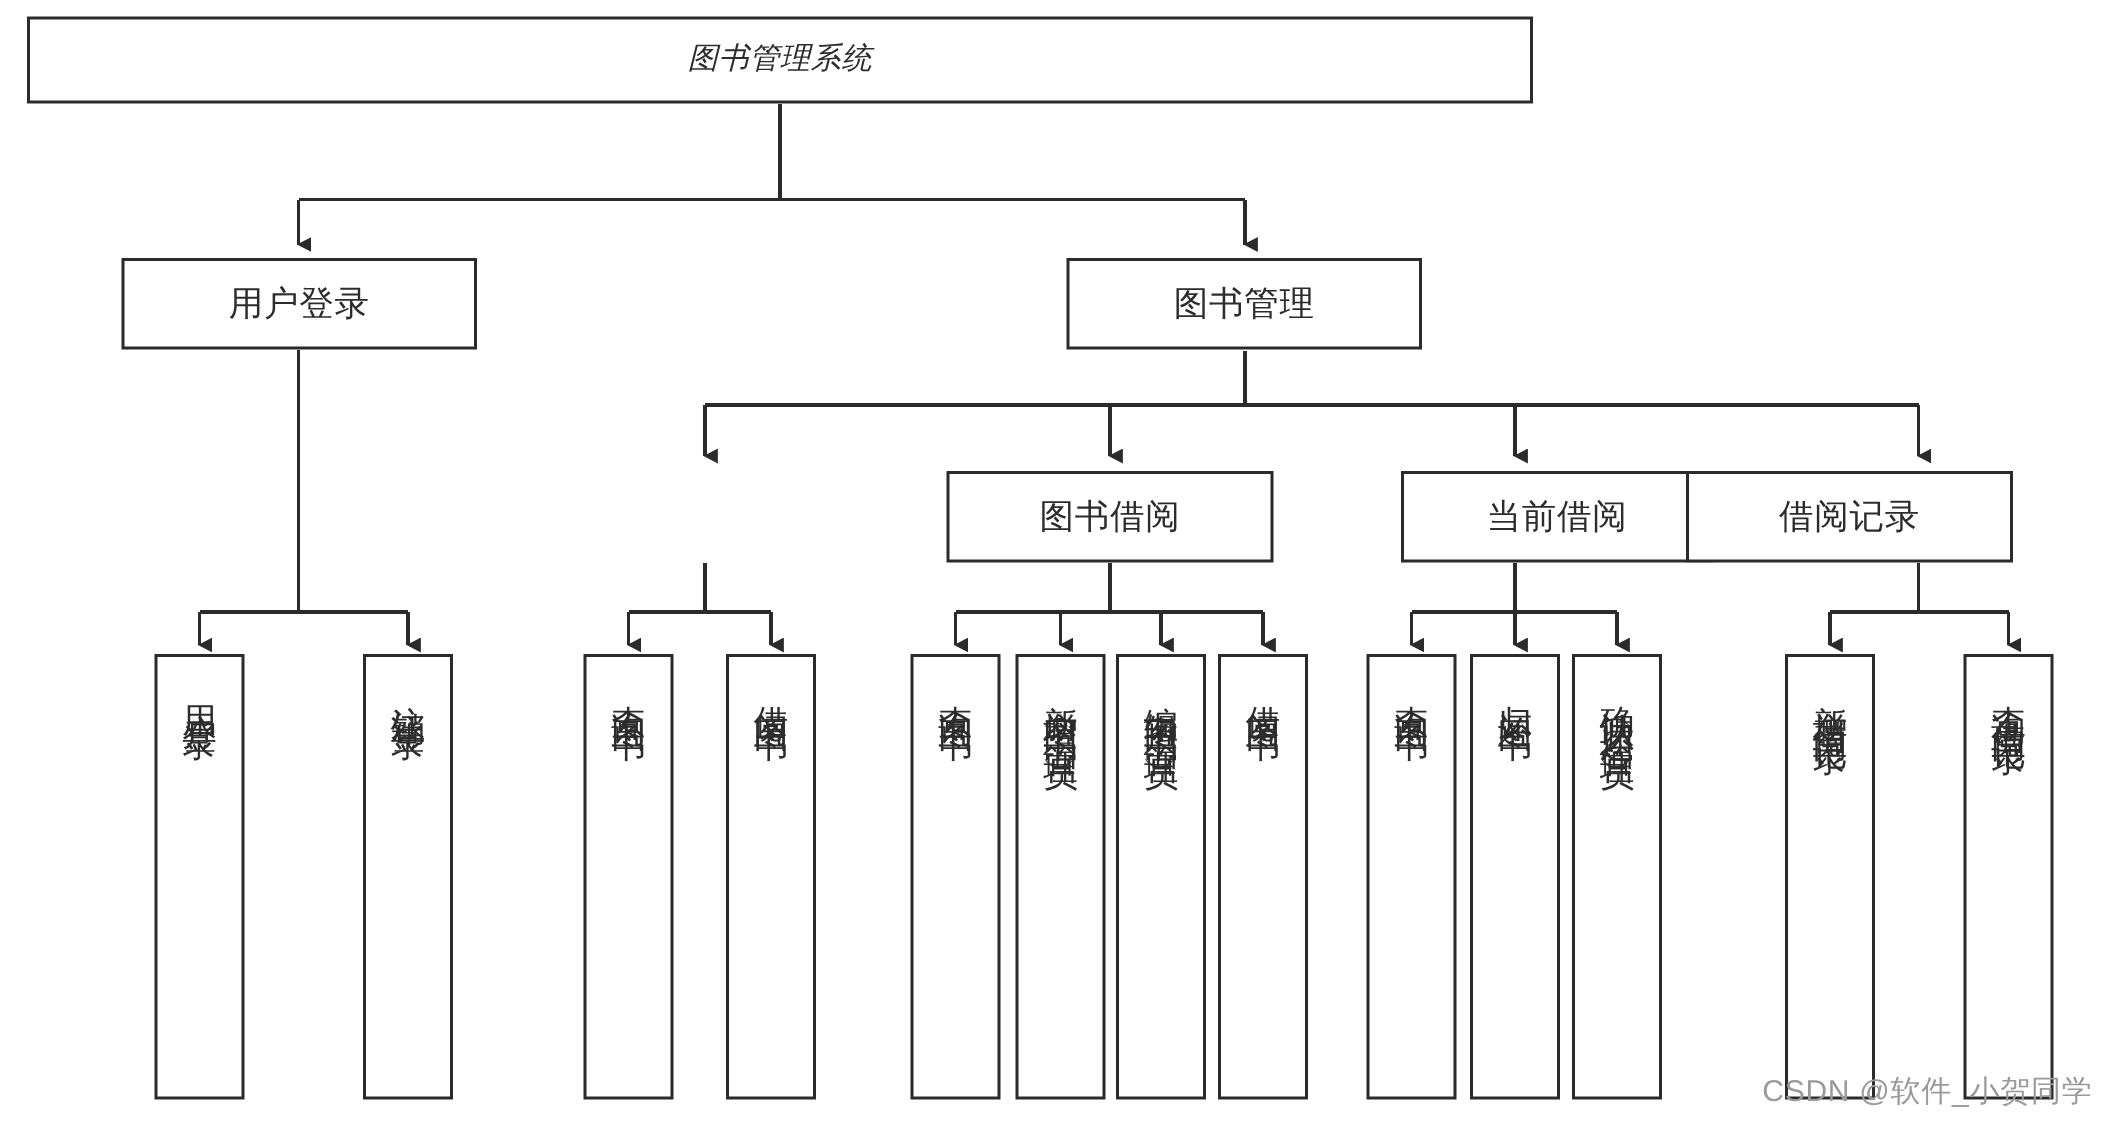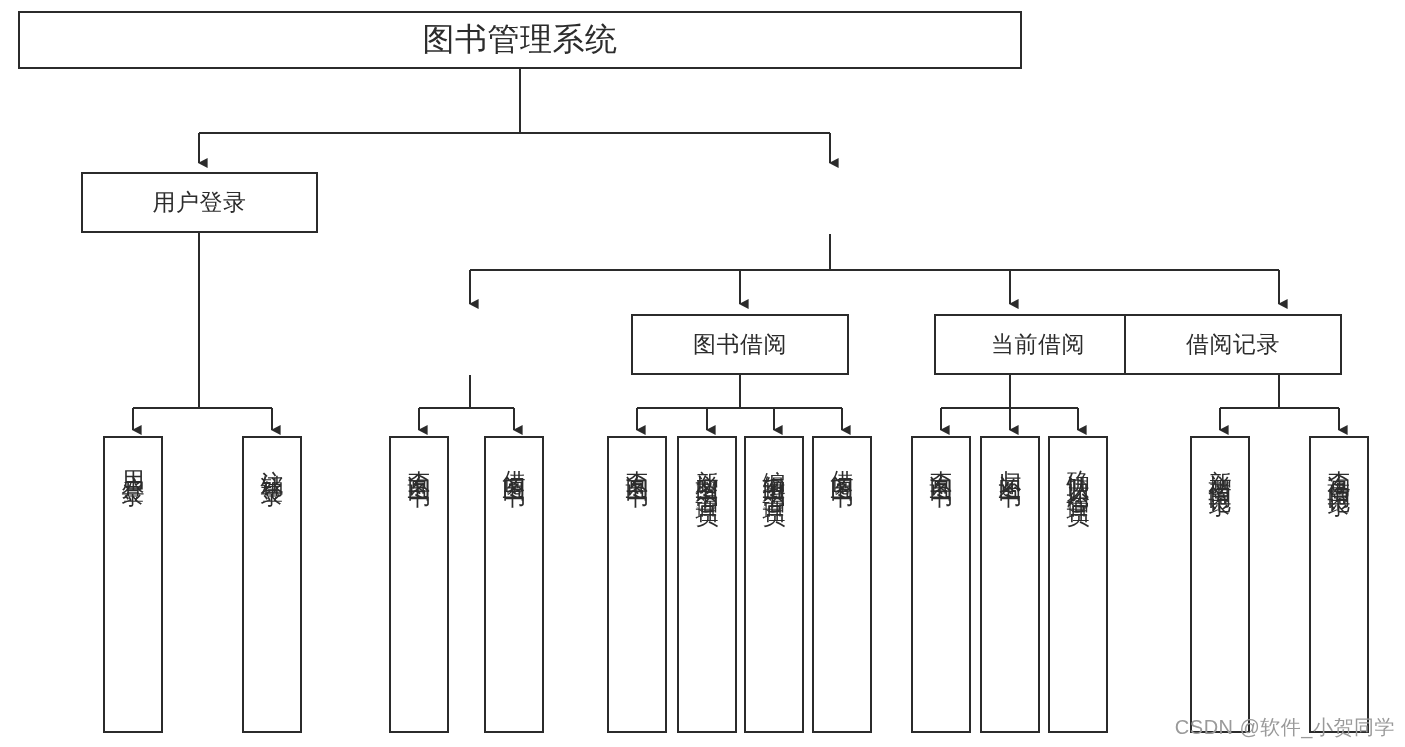--- a/index.html
+++ b/index.html
@@ -31,21 +31,21 @@
     align-items:flex-start;
     padding-top:14px;
   }
   .node.vert .label{
     writing-mode:vertical-rl;
     text-orientation:upright;
     font-size:23px;
     letter-spacing:5px;
     white-space:nowrap;
   }
-  #root-node .label{font-size:32px;}
+  #root-node .label{font-size:20px;font-style:italic;}
   #watermark{
     position:absolute;
     right:10px;bottom:6px;
     font-size:20px;
     color:#9a9a9a;
     letter-spacing:0.5px;
     white-space:nowrap;
     pointer-events:none;
   }
 </style>
@@ -104,20 +104,23 @@
     </g>
   </svg>
 
   <div class="node horiz" id="root-node" style="left:18px;top:11px;width:1004px;height:58px;">
     <span class="label">图书管理系统</span>
   </div>
 
   <div class="node horiz" style="left:81px;top:172px;width:237px;height:61px;">
     <span class="label">用户登录</span>
   </div>
+  <div class="node horiz" style="left:711px;top:172px;width:237px;height:61px;">
+    <span class="label">图书管理</span>
+  </div>
 
   <div class="node horiz" style="left:631px;top:314px;width:218px;height:61px;">
     <span class="label">图书借阅</span>
   </div>
   <div class="node horiz" style="left:934px;top:314px;width:208px;height:61px;">
     <span class="label">当前借阅</span>
   </div>
   <div class="node horiz" style="left:1124px;top:314px;width:218px;height:61px;">
     <span class="label">借阅记录</span>
   </div>

